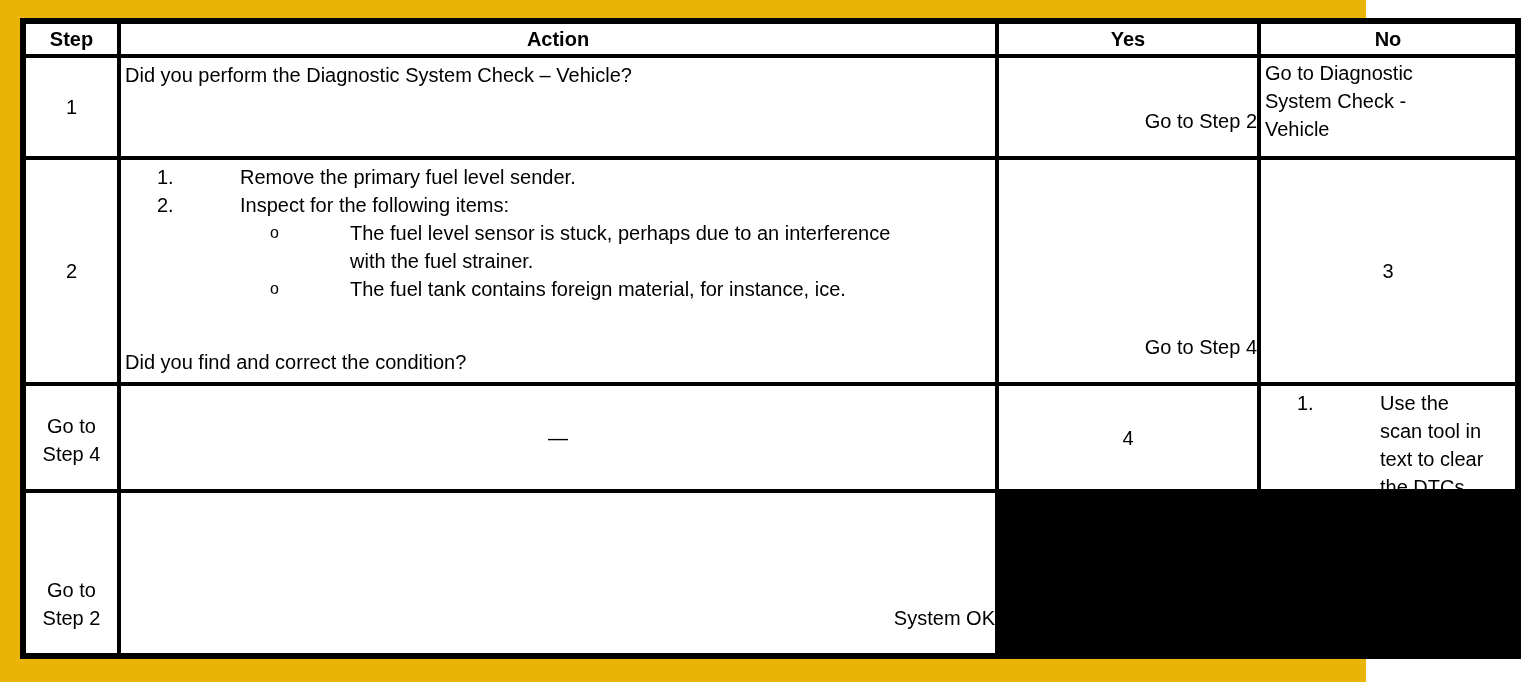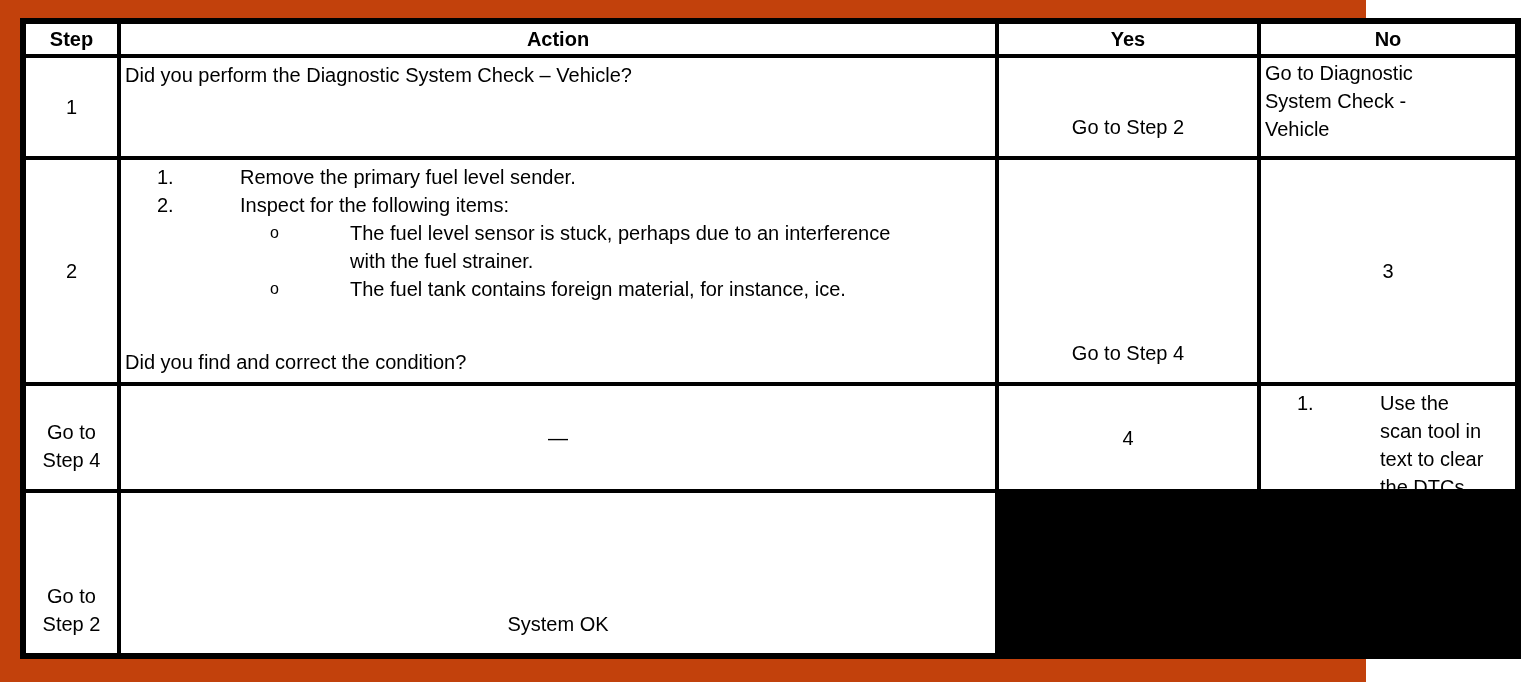--- a/index.html
+++ b/index.html
@@ -6,21 +6,21 @@
     margin: 0;
     padding: 0;
     background: #ffffff;
     font-family: "Liberation Sans", sans-serif;
     color: #000000;
   }
   .page {
     position: relative;
     width: 1366px;
     height: 682px;
-    background: #c2410c;
+    background: #eab308;
   }
   
   .tbl {
     position: absolute;
     left: 20px;
     top: 18px;
     display: grid;
     grid-template-columns: 91px 874px 258px 254px;
     grid-template-rows: 30px 98px 222px 103px 160px;
     gap: 4px;
@@ -61,23 +61,23 @@
   .sli .blt {
     flex: 0 0 80px;
     margin-left: 145px;
     font-size: 16px;
   }
   .sli .txt { max-width: 575px; }
   .ynb {
     display: flex;
     flex-direction: column;
     justify-content: flex-end;
-    align-items: center;
+    align-items: flex-end;
     text-align: center;
-    padding-bottom: 15px;
+    padding-bottom: 21px;
   }
   .no-top { padding: 1px 16px 2px 4px; }
   .no-top .txt { max-width: 175px; }
   .dash {
     display: flex;
     align-items: center;
     justify-content: center;
   }
 </style>
 </head>

